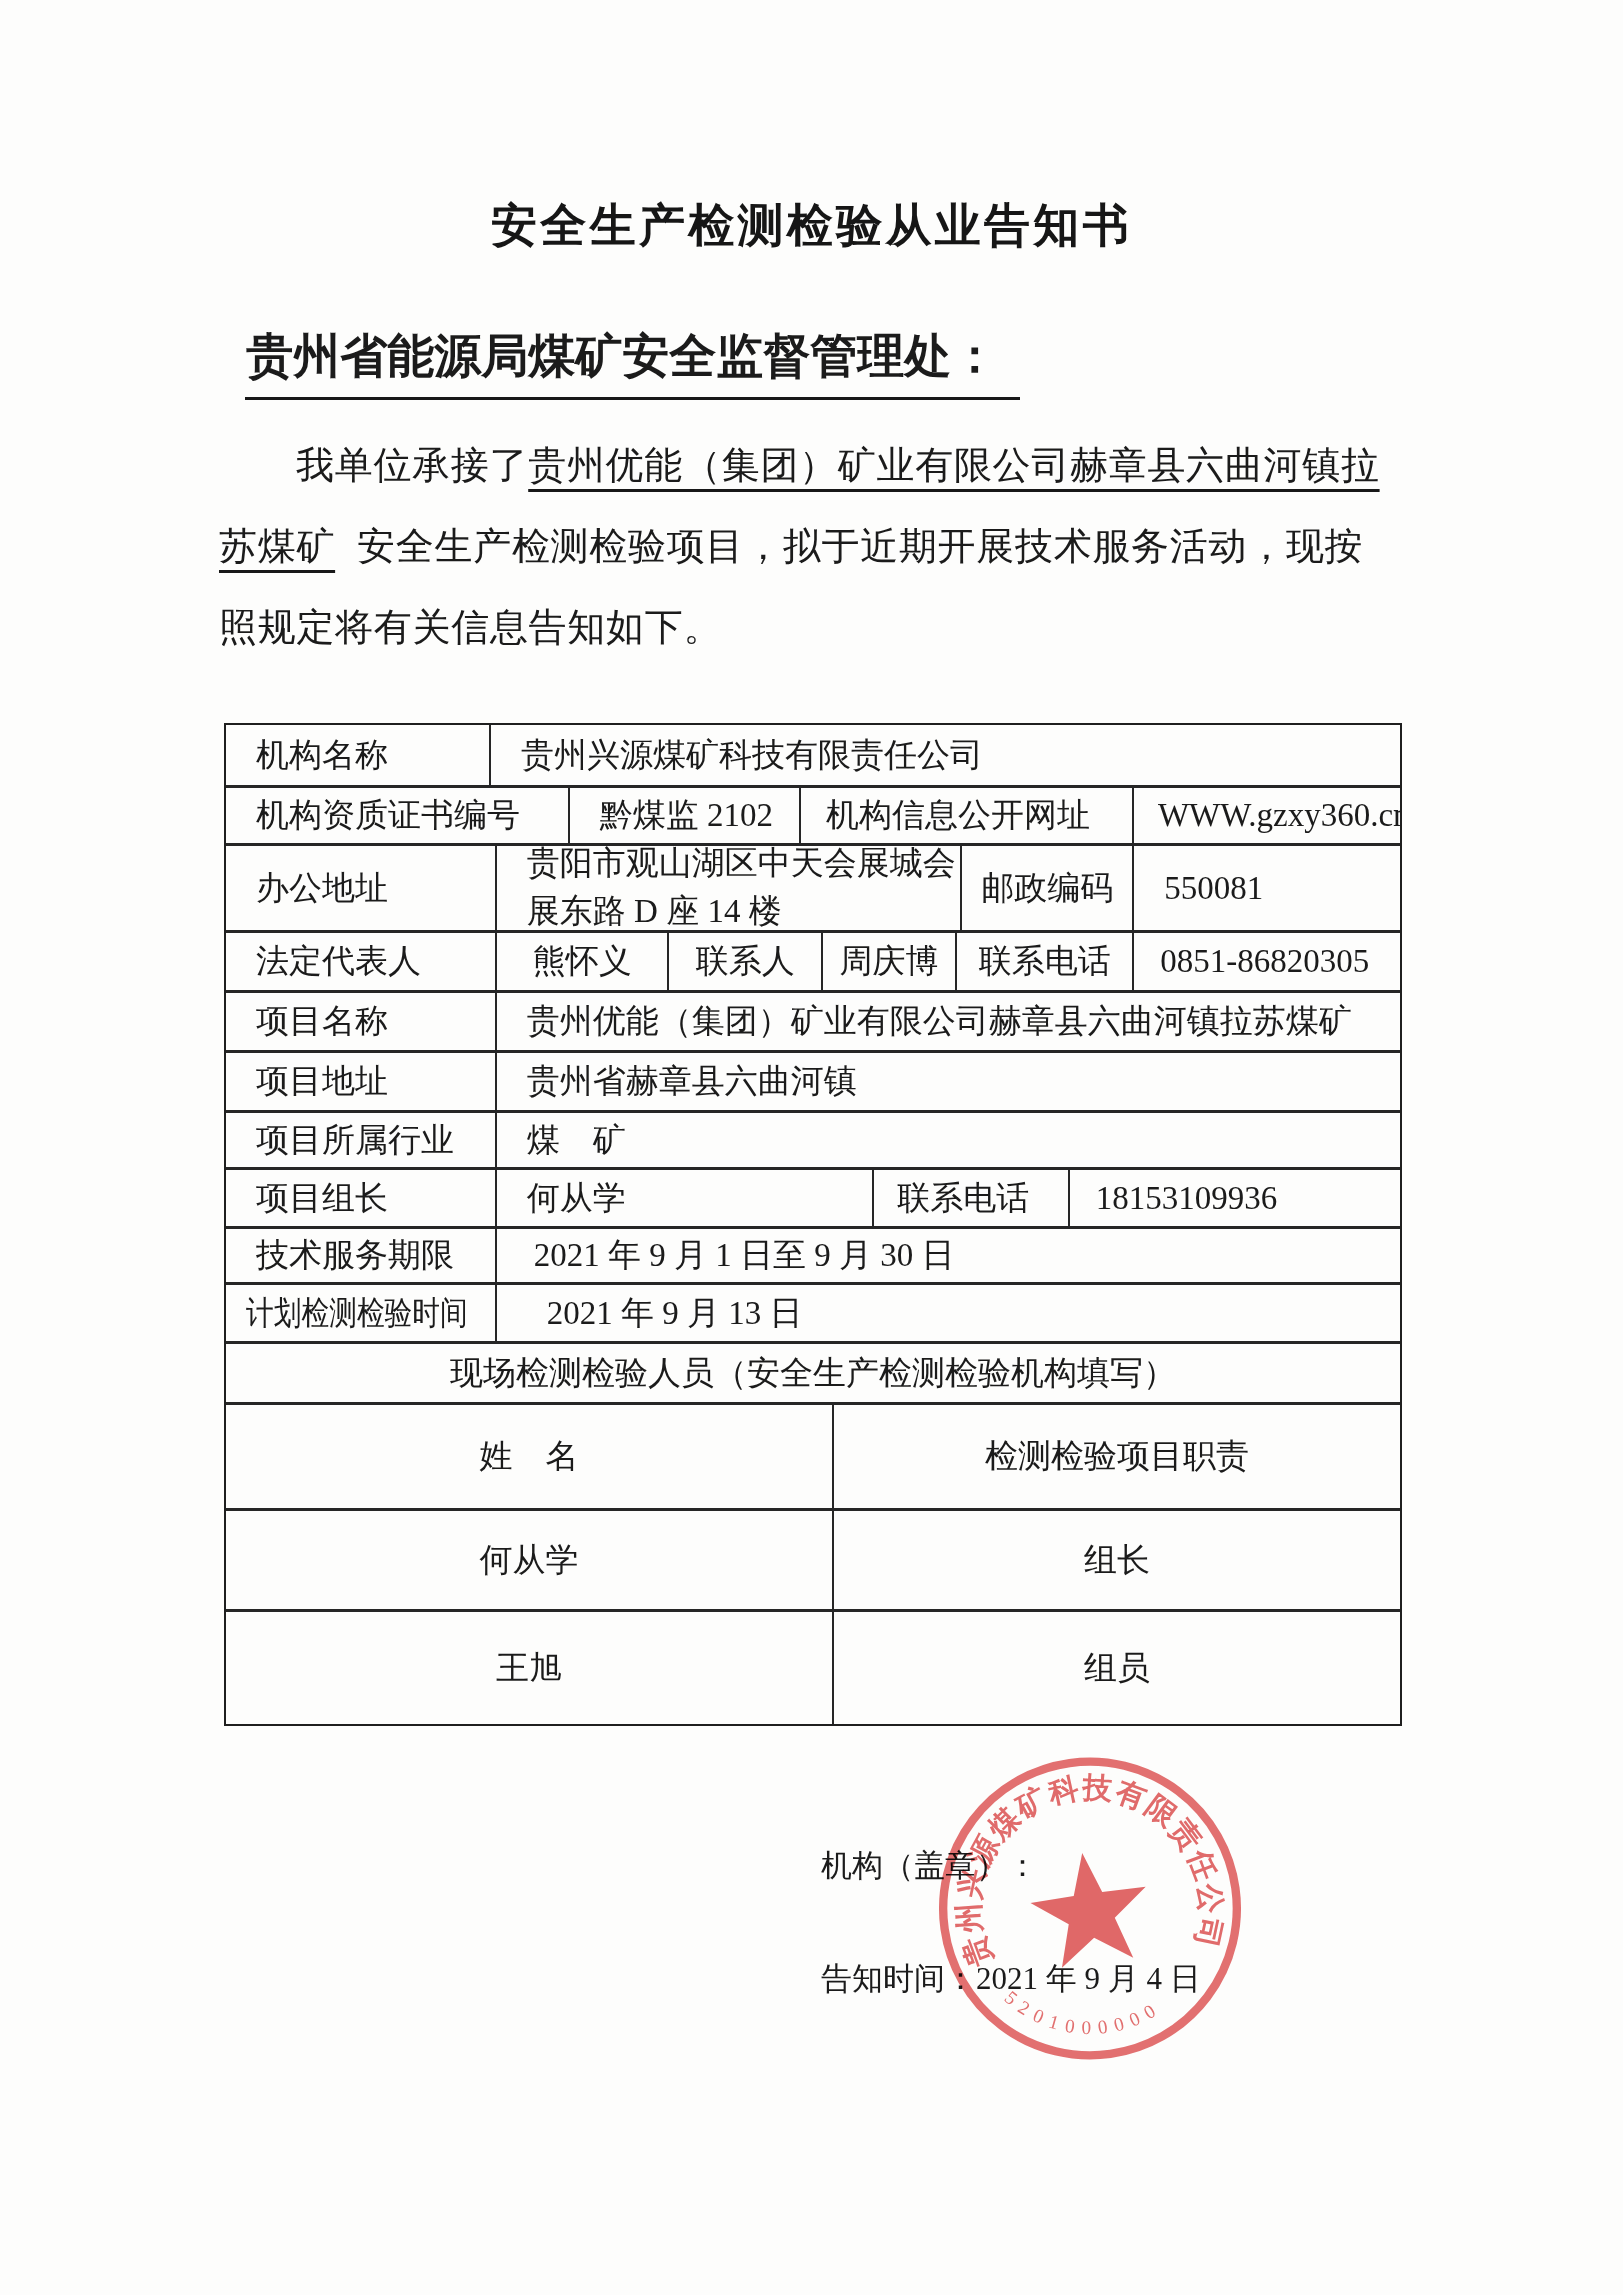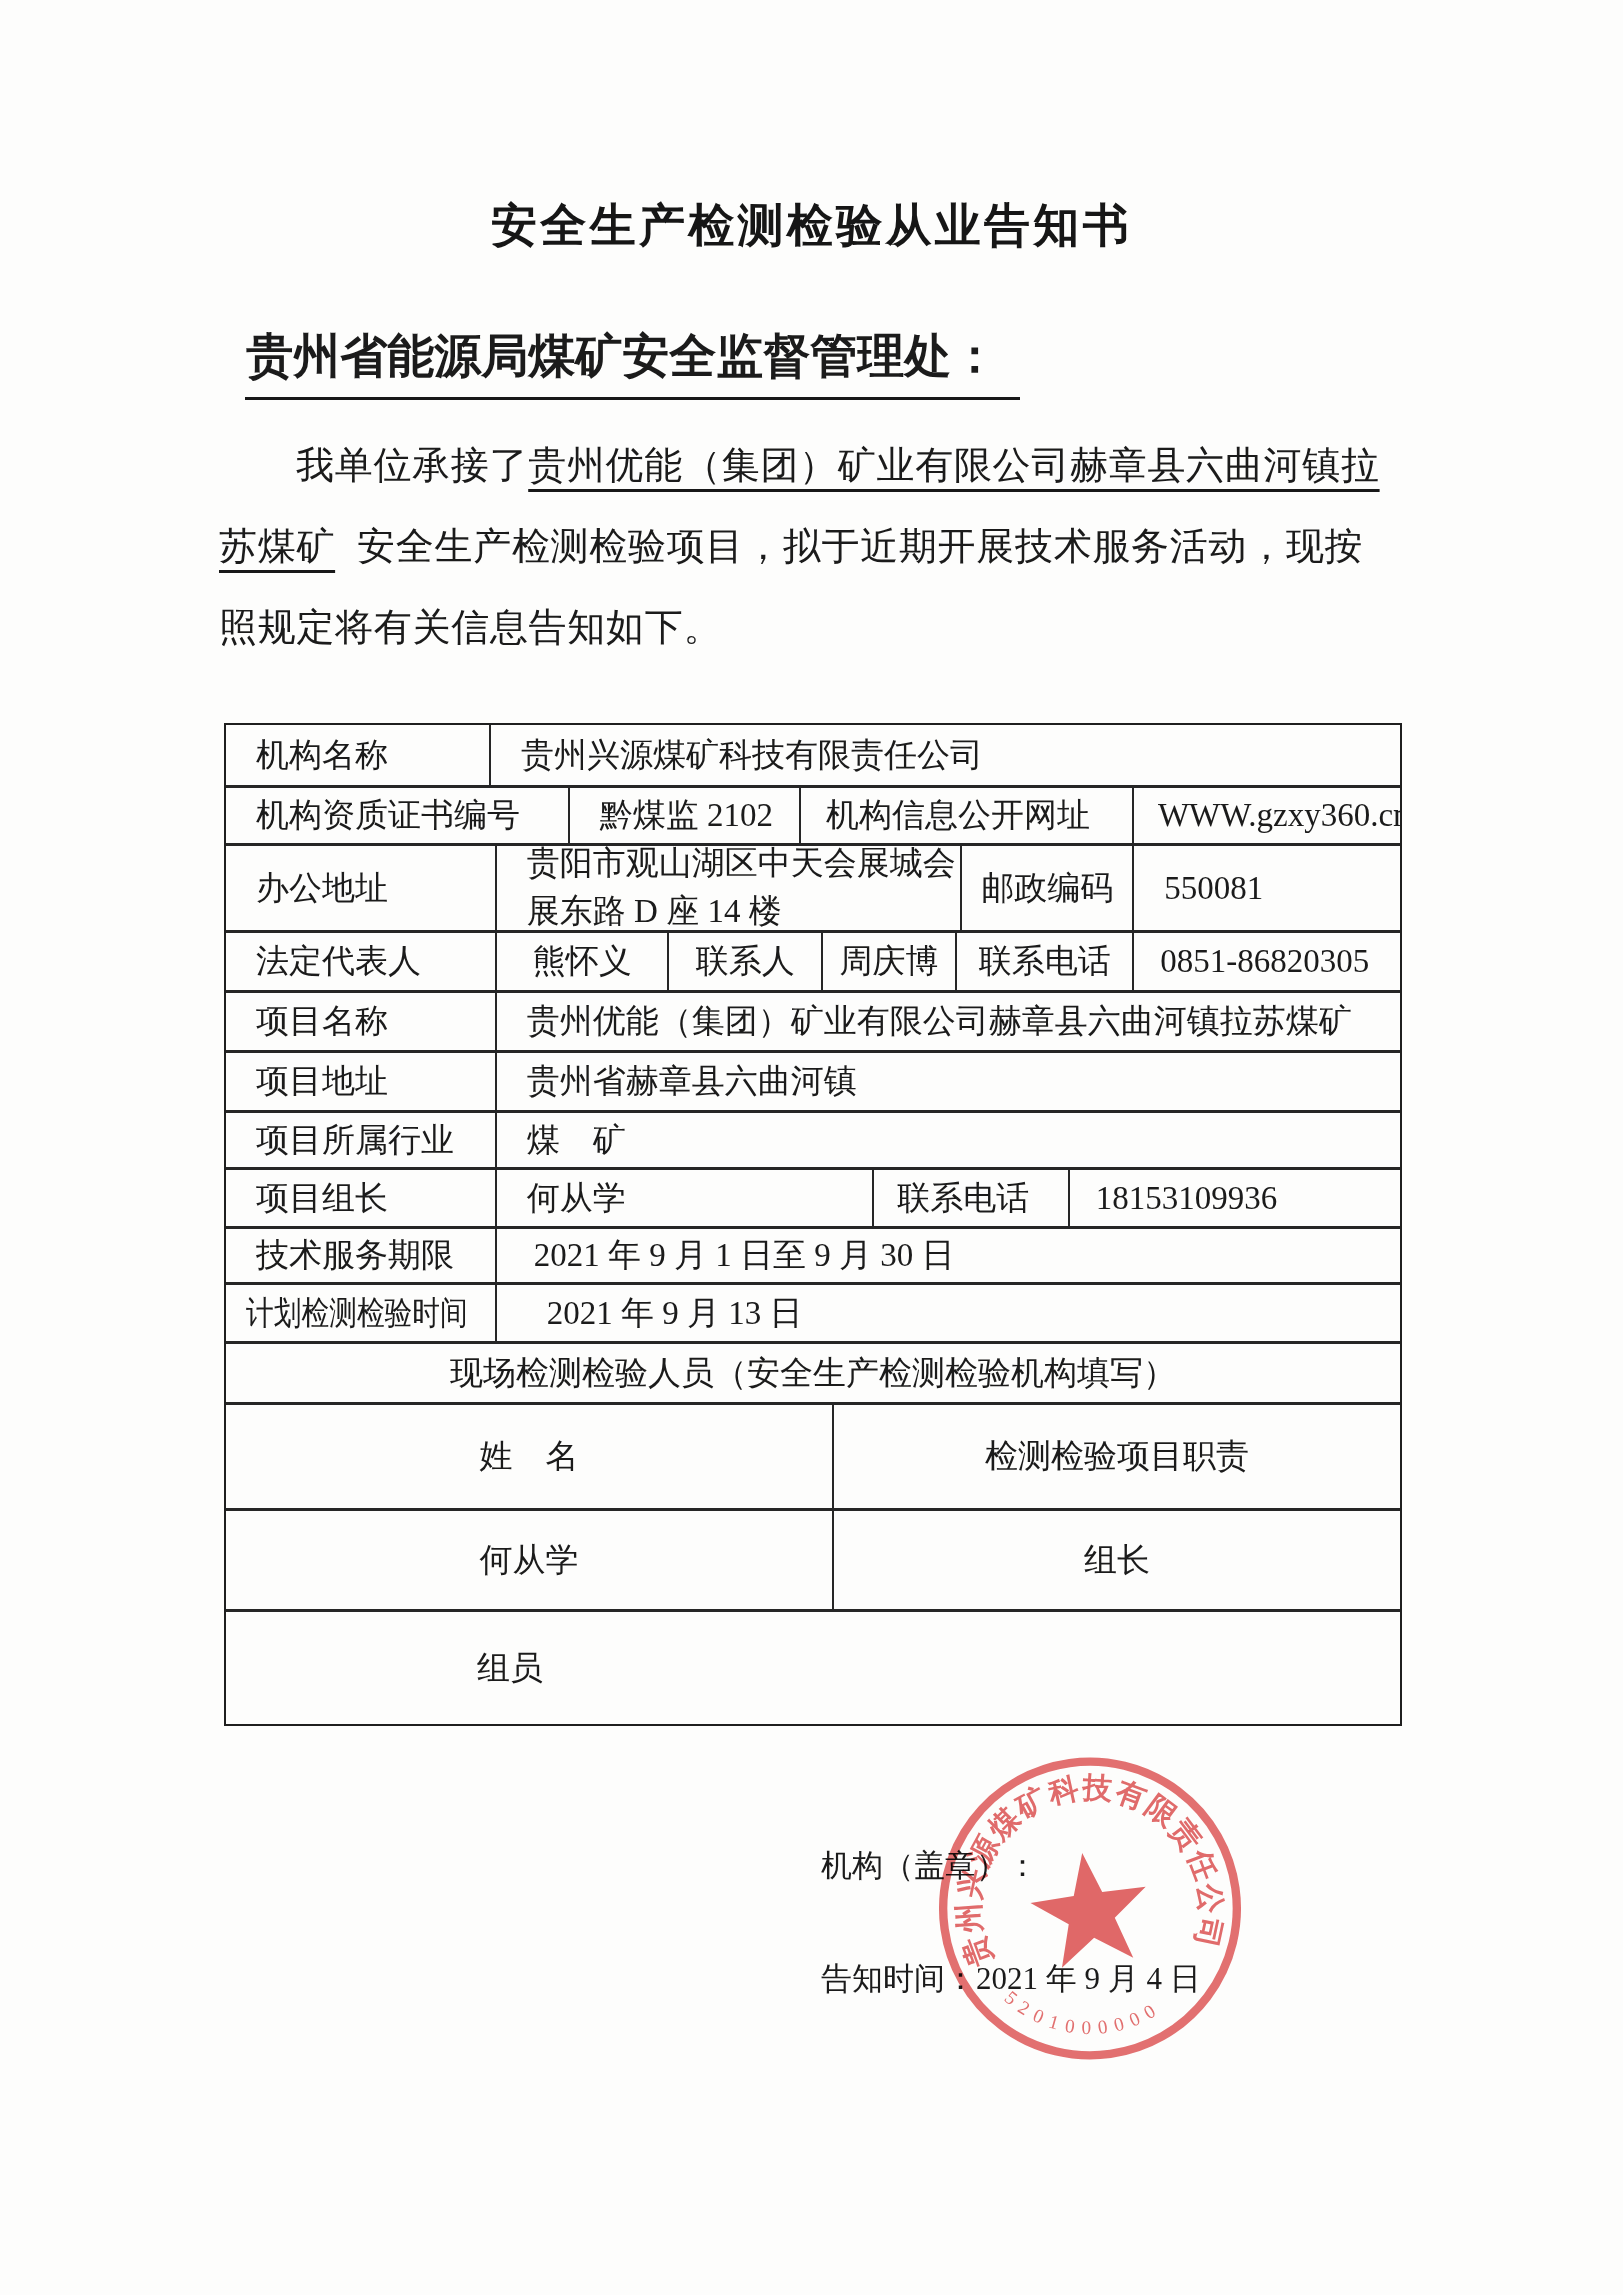--- a/index.html
+++ b/index.html
@@ -174,20 +174,21 @@
       <div class="c center" style="width:51.6%">姓　名</div>
       <div class="c center" style="width:48.4%">检测检验项目职责</div>
     </div>
 
     <div class="trow" style="height:101px">
       <div class="c center" style="width:51.6%">何从学</div>
       <div class="c center" style="width:48.4%">组长</div>
     </div>
 
     <div class="trow" style="height:115px">
+      <div class="c center" style="width:51.6%">王旭</div>
       <div class="c center" style="width:48.4%">组员</div>
     </div>
 
   </div>
 
   <div class="footer-line" style="top:1845px">机构（盖章）：</div>
   <div class="footer-line" style="top:1958px">告知时间：2021 年 9 月 4 日</div>
 
   <svg class="stamp" viewBox="0 0 500 500">
     <g transform="rotate(-8 250 250)">

